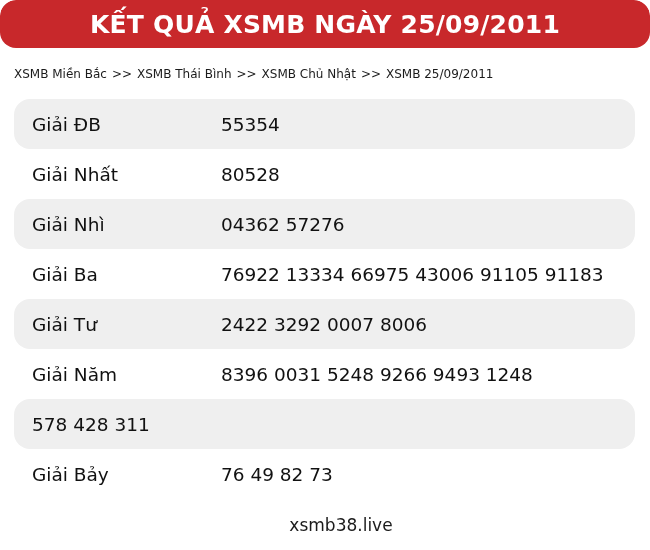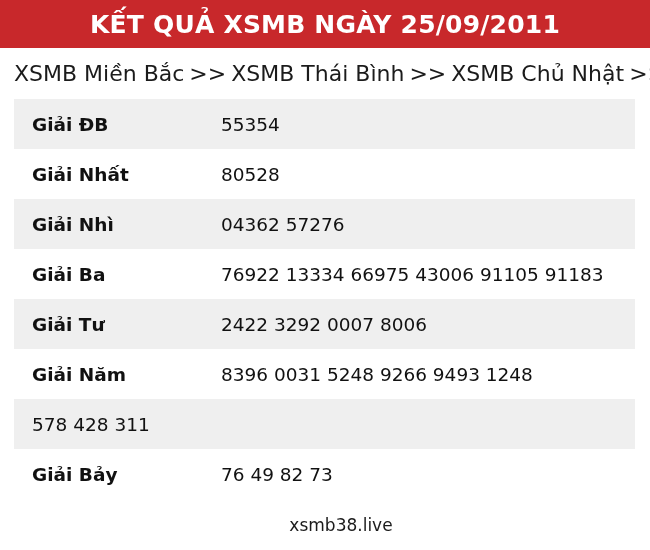--- a/index.html
+++ b/index.html
@@ -1,21 +1,21 @@
 <!DOCTYPE html>
 <html lang="vi" style="--accent-red: #c8282b; --stripe-gray: #efefef; --header-text: #ffffff; --text-dark: #111111;"><head>
 <meta charset="utf-8">
 <style>
   :root {
     --accent-red: #c8282b;
     --stripe-gray: #efefef;
     --text-dark: #111111;
     --header-text: #ffffff;
   }
-  * { margin: 0; padding: 0; box-sizing: border-box; }
+  * { margin: 0; padding: 0; box-sizing: border-box; border-radius: 16px; }
   html, body {
     width: 650px; height: 550px;
     background: #ffffff;
     font-family: "DejaVu Sans", "Liberation Sans", sans-serif;
     color: var(--text-dark);
     overflow: hidden;
   }
   .header {
     height: 48px;
     background: var(--accent-red);
@@ -28,21 +28,21 @@
     font-size: 25px;
     font-weight: bold;
     letter-spacing: 0.2px;
     white-space: nowrap;
   }
   .breadcrumb {
     height: 51px;
     display: flex;
     align-items: center;
     padding: 0 14px;
-    font-size: 22px;
+    font-size: 12px;
     color: #1b1b1b;
     white-space: nowrap;
   }
   .breadcrumb a {
     color: #1b1b1b;
     text-decoration: none;
     cursor: pointer;
   }
   .breadcrumb .sep { margin: 0 5px; }
   .results {
@@ -52,21 +52,20 @@
     height: 50px;
     display: flex;
     align-items: center;
     font-size: 18.5px;
     padding-left: 18px;
   }
   .row:nth-child(odd) { background: var(--stripe-gray); }
   .row .label {
     width: 189px;
     flex: 0 0 189px;
-    font-weight: bold;
   }
   .row .numbers {
     flex: 1;
     white-space: nowrap;
   }
   .footer {
     height: 51px;
     display: flex;
     align-items: center;
     justify-content: center;

